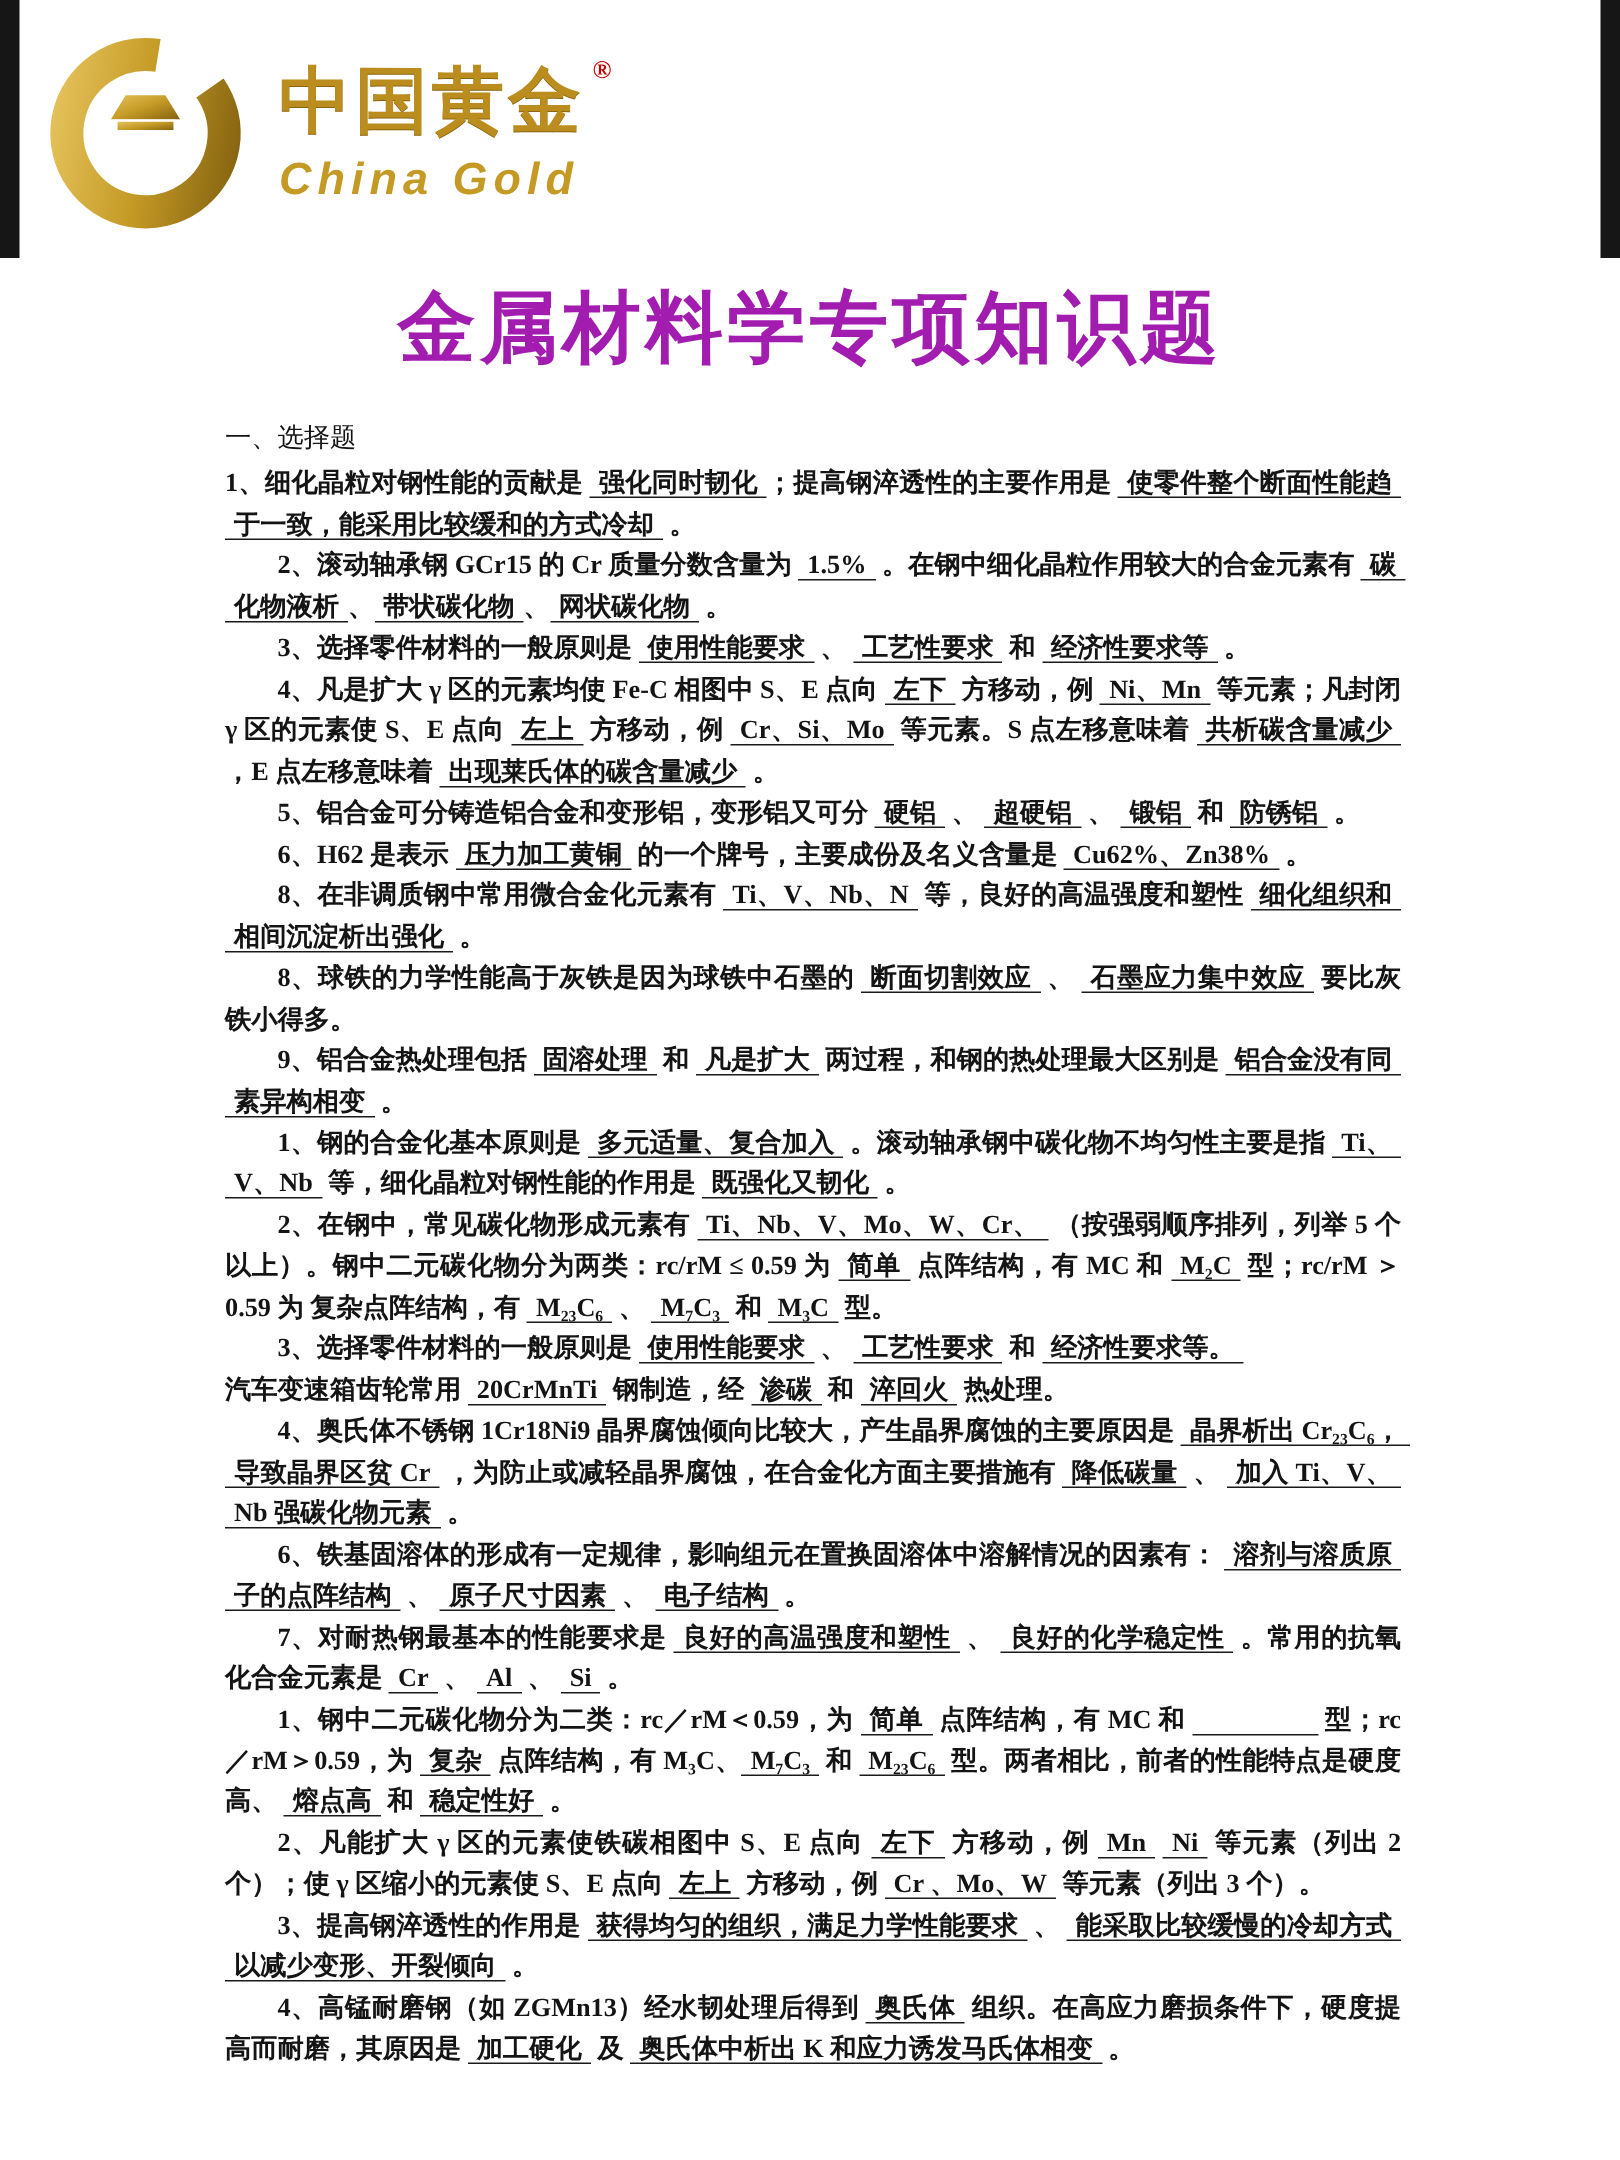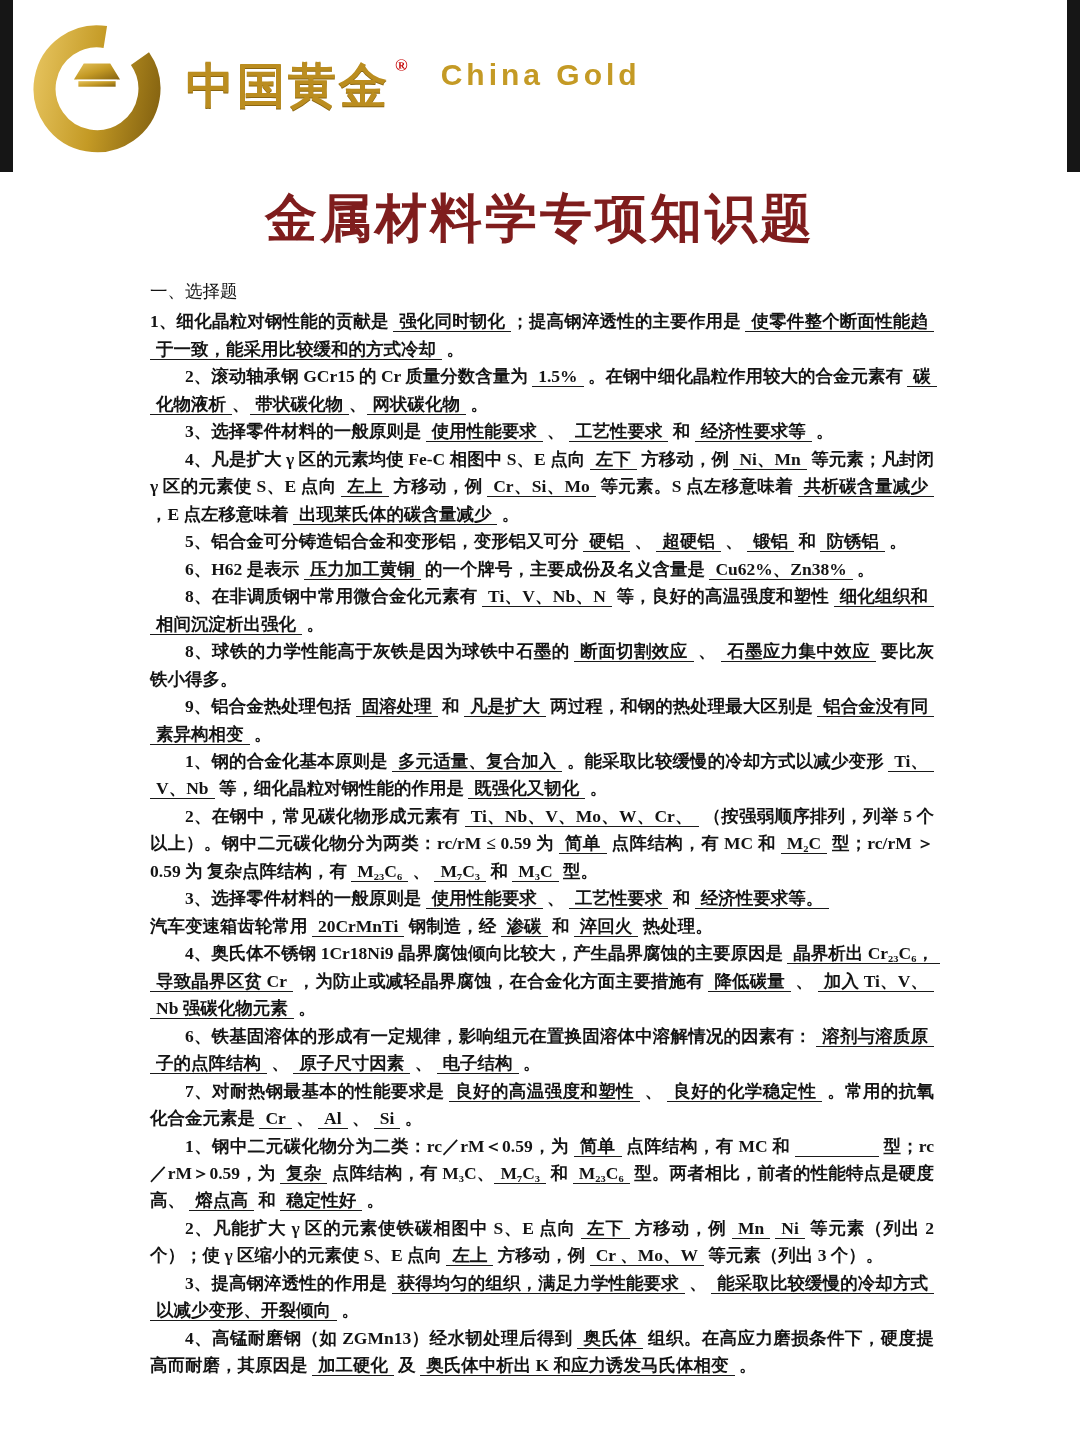--- a/index.html
+++ b/index.html
@@ -18,42 +18,42 @@
   }
   .photo-edge.left { left:0; }
   .photo-edge.right { right:0; }
 
   
   .logo-area {
     display:flex; align-items:center; gap:20px;
     padding:14px 0 0 28px; height:158px; box-sizing:border-box;
   }
   .emblem { width:138px; height:138px; flex:0 0 auto; }
-  .brand-text { display:flex; justify-content:center;gap:33px; }
+  .brand-text { display:flex; flex-direction:column; justify-content:center; }
   .brand-cn-row { display:flex; align-items:flex-start; }
   .brand-cn {
     font-size:48px; font-weight:bold; letter-spacing:3px;
     color:#bb8d1f;
     text-shadow:0 1px 0 #8a6510;
     font-family:"Liberation Serif","DejaVu Serif",serif;
   }
   .reg { color:#c40000; font-size:17px; font-weight:bold; margin:2px 0 0 5px; }
   .brand-en {
     font-size:30px; font-weight:bold; letter-spacing:4px; color:#c49a25;
-    font-family:"Liberation Sans","DejaVu Sans",sans-serif; margin-top:4px;
+    font-family:"Liberation Sans","DejaVu Sans",sans-serif; margin-top:4px;font-style:italic;
   }
 
   
   .title {
     text-align:center;
     font-size:52px;
     font-weight:900;
     letter-spacing:3px;
     margin:26px 0 24px 0;
-    color:#7f1d1d;
+    color:#a21caf;
     font-family:"Liberation Sans","DejaVu Sans",sans-serif;
   }
 
   
   .content {
     padding:0 146px 30px 150px;
     font-size:17.5px;
     line-height:1.57;
     text-align:justify;
   }
@@ -108,21 +108,21 @@
     <div id="questions">
         <p class="question"><span class="seg">1、细化晶粒对钢性能的贡献是 </span><span class="blank">强化同时韧化</span><span class="seg">；提高钢淬透性的主要作用是 </span><span class="blank">使零件整个断面性能趋于一致，能采用比较缓和的方式冷却</span><span class="seg"> 。</span></p>
         <p class="question indent"><span class="seg">2、滚动轴承钢 GCr15 的 Cr 质量分数含量为 </span><span class="blank">1.5%</span><span class="seg"> 。在钢中细化晶粒作用较大的合金元素有 </span><span class="blank">碳化物液析</span><span class="seg">、</span><span class="blank">带状碳化物</span><span class="seg">、</span><span class="blank">网状碳化物</span><span class="seg"> 。</span></p>
         <p class="question indent"><span class="seg">3、选择零件材料的一般原则是 </span><span class="blank">使用性能要求</span><span class="seg"> 、 </span><span class="blank">工艺性要求</span><span class="seg"> 和 </span><span class="blank">经济性要求等</span><span class="seg"> 。</span></p>
         <p class="question indent"><span class="seg">4、凡是扩大 γ 区的元素均使 Fe-C 相图中 S、E 点向 </span><span class="blank">左下</span><span class="seg"> 方移动，例 </span><span class="blank">Ni、Mn</span><span class="seg"> 等元素；凡封闭 γ 区的元素使 S、E 点向 </span><span class="blank">左上</span><span class="seg"> 方移动，例 </span><span class="blank">Cr、Si、Mo</span><span class="seg"> 等元素。S 点左移意味着 </span><span class="blank">共析碳含量减少</span><span class="seg"> ，E 点左移意味着 </span><span class="blank">出现莱氏体的碳含量减少</span><span class="seg"> 。</span></p>
         <p class="question indent"><span class="seg">5、铝合金可分铸造铝合金和变形铝，变形铝又可分 </span><span class="blank">硬铝</span><span class="seg"> 、 </span><span class="blank">超硬铝</span><span class="seg"> 、 </span><span class="blank">锻铝</span><span class="seg"> 和 </span><span class="blank">防锈铝</span><span class="seg"> 。</span></p>
         <p class="question indent"><span class="seg">6、H62 是表示 </span><span class="blank">压力加工黄铜</span><span class="seg"> 的一个牌号，主要成份及名义含量是 </span><span class="blank">Cu62%、Zn38%</span><span class="seg"> 。</span></p>
         <p class="question indent"><span class="seg">8、在非调质钢中常用微合金化元素有 </span><span class="blank">Ti、V、Nb、N</span><span class="seg"> 等，良好的高温强度和塑性 </span><span class="blank">细化组织和相间沉淀析出强化</span><span class="seg"> 。</span></p>
         <p class="question indent"><span class="seg">8、球铁的力学性能高于灰铁是因为球铁中石墨的 </span><span class="blank">断面切割效应</span><span class="seg"> 、 </span><span class="blank">石墨应力集中效应</span><span class="seg"> 要比灰铁小得多。</span></p>
         <p class="question indent"><span class="seg">9、铝合金热处理包括 </span><span class="blank">固溶处理</span><span class="seg"> 和 </span><span class="blank">凡是扩大</span><span class="seg"> 两过程，和钢的热处理最大区别是 </span><span class="blank">铝合金没有同素异构相变</span><span class="seg"> 。</span></p>
-        <p class="question indent"><span class="seg">1、钢的合金化基本原则是 </span><span class="blank">多元适量、复合加入</span><span class="seg"> 。能采取比较缓慢的冷却方式以减少变形 </span><span class="blank">Ti、V、Nb</span><span class="seg"> 等，细化晶粒对钢性能的作用是 </span><span class="blank">既强化又韧化</span><span class="seg"> 。</span></p>
+        <p class="question indent"><span class="seg">1、钢的合金化基本原则是 </span><span class="blank">多元适量、复合加入</span><span class="seg"> 。滚动轴承钢中碳化物不均匀性主要是指 </span><span class="blank">Ti、V、Nb</span><span class="seg"> 等，细化晶粒对钢性能的作用是 </span><span class="blank">既强化又韧化</span><span class="seg"> 。</span></p>
         <p class="question indent"><span class="seg">2、在钢中，常见碳化物形成元素有 </span><span class="blank">Ti、Nb、V、Mo、W、Cr、</span><span class="seg"> （按强弱顺序排列，列举 5 个以上）。钢中二元碳化物分为两类：rc/rM ≤ 0.59 为 </span><span class="blank">简单</span><span class="seg"> 点阵结构，有 MC 和 </span><span class="blank">M₂C</span><span class="seg"> 型；rc/rM ＞ 0.59 为 复杂点阵结构，有 </span><span class="blank">M₂₃C₆</span><span class="seg"> 、 </span><span class="blank">M₇C₃</span><span class="seg"> 和 </span><span class="blank">M₃C</span><span class="seg"> 型。</span></p>
         <p class="question indent"><span class="seg">3、选择零件材料的一般原则是 </span><span class="blank">使用性能要求</span><span class="seg"> 、 </span><span class="blank">工艺性要求</span><span class="seg"> 和 </span><span class="blank">经济性要求等。</span></p>
         <p class="question"><span class="seg">汽车变速箱齿轮常用 </span><span class="blank">20CrMnTi</span><span class="seg"> 钢制造，经 </span><span class="blank">渗碳</span><span class="seg"> 和 </span><span class="blank">淬回火</span><span class="seg"> 热处理。</span></p>
         <p class="question indent"><span class="seg">4、奥氏体不锈钢 1Cr18Ni9 晶界腐蚀倾向比较大，产生晶界腐蚀的主要原因是 </span><span class="blank">晶界析出 Cr₂₃C₆，导致晶界区贫 Cr</span><span class="seg"> ，为防止或减轻晶界腐蚀，在合金化方面主要措施有 </span><span class="blank">降低碳量</span><span class="seg"> 、 </span><span class="blank">加入 Ti、V、Nb 强碳化物元素</span><span class="seg"> 。</span></p>
         <p class="question indent"><span class="seg">6、铁基固溶体的形成有一定规律，影响组元在置换固溶体中溶解情况的因素有： </span><span class="blank">溶剂与溶质原子的点阵结构</span><span class="seg"> 、 </span><span class="blank">原子尺寸因素</span><span class="seg"> 、 </span><span class="blank">电子结构</span><span class="seg"> 。</span></p>
         <p class="question indent"><span class="seg">7、对耐热钢最基本的性能要求是 </span><span class="blank">良好的高温强度和塑性</span><span class="seg"> 、 </span><span class="blank">良好的化学稳定性</span><span class="seg"> 。常用的抗氧化合金元素是 </span><span class="blank">Cr</span><span class="seg"> 、 </span><span class="blank">Al</span><span class="seg"> 、 </span><span class="blank">Si</span><span class="seg"> 。</span></p>
         <p class="question indent"><span class="seg">1、钢中二元碳化物分为二类：rc／rM＜0.59，为 </span><span class="blank">简单</span><span class="seg"> 点阵结构，有 MC 和 </span><span class="blank">　　　　</span><span class="seg"> 型；rc／rM＞0.59，为 </span><span class="blank">复杂</span><span class="seg"> 点阵结构，有 M₃C、</span><span class="blank">M₇C₃</span><span class="seg"> 和 </span><span class="blank">M₂₃C₆</span><span class="seg"> 型。两者相比，前者的性能特点是硬度高、 </span><span class="blank">熔点高</span><span class="seg"> 和 </span><span class="blank">稳定性好</span><span class="seg"> 。</span></p>
         <p class="question indent"><span class="seg">2、凡能扩大 γ 区的元素使铁碳相图中 S、E 点向 </span><span class="blank">左下</span><span class="seg"> 方移动，例 </span><span class="blank">Mn</span><span class="seg"> </span><span class="blank">Ni</span><span class="seg"> 等元素（列出 2 个）；使 γ 区缩小的元素使 S、E 点向 </span><span class="blank">左上</span><span class="seg"> 方移动，例 </span><span class="blank">Cr 、Mo、W</span><span class="seg"> 等元素（列出 3 个）。</span></p>
         <p class="question indent"><span class="seg">3、提高钢淬透性的作用是 </span><span class="blank">获得均匀的组织，满足力学性能要求</span><span class="seg"> 、 </span><span class="blank">能采取比较缓慢的冷却方式以减少变形、开裂倾向</span><span class="seg"> 。</span></p>
         <p class="question indent"><span class="seg">4、高锰耐磨钢（如 ZGMn13）经水韧处理后得到 </span><span class="blank">奥氏体</span><span class="seg"> 组织。在高应力磨损条件下，硬度提高而耐磨，其原因是 </span><span class="blank">加工硬化</span><span class="seg"> 及 </span><span class="blank">奥氏体中析出 K 和应力诱发马氏体相变</span><span class="seg"> 。</span></p>

